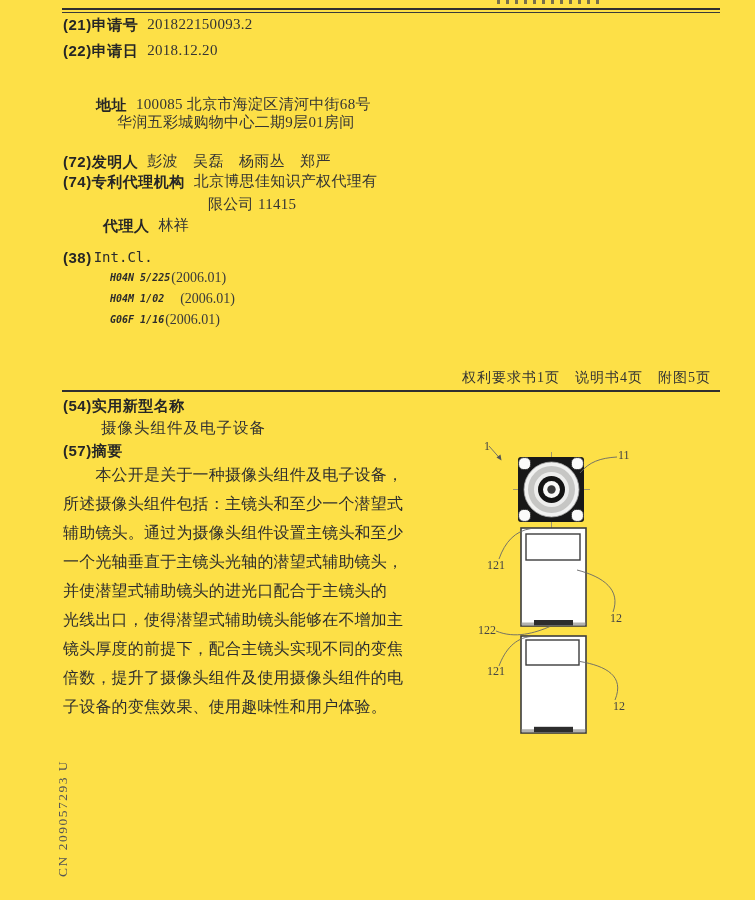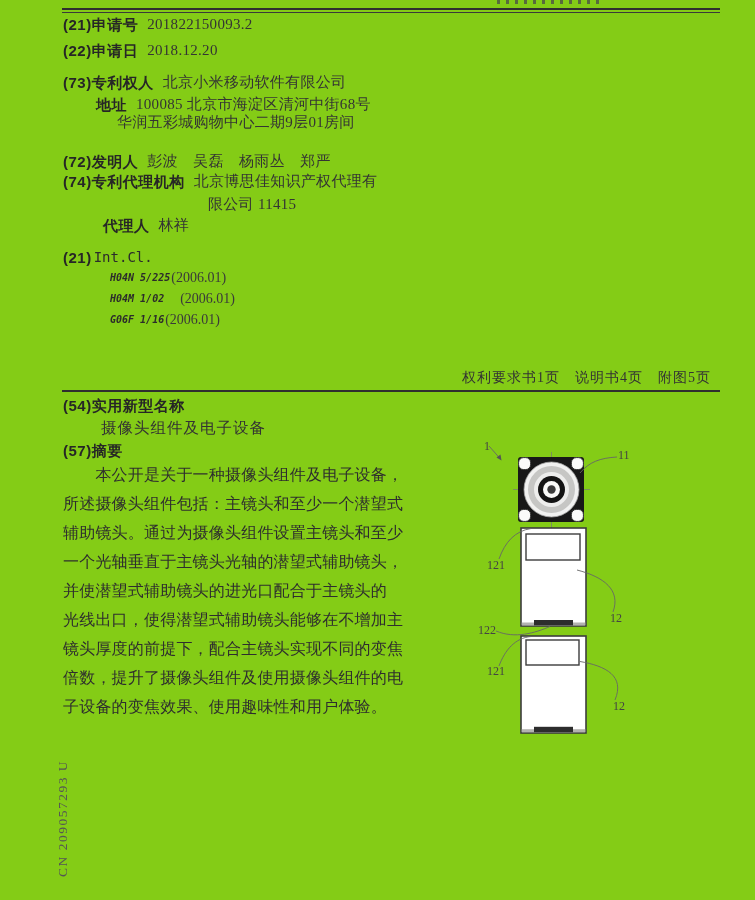--- a/index.html
+++ b/index.html
@@ -1,16 +1,16 @@
 <!DOCTYPE html>
 <html><head>
 <meta charset="utf-8">
 <style>
   html,body{margin:0;padding:0;background:#ffffff;}
-  .page{position:relative;width:755px;height:900px;background:#84cc16;overflow:hidden;
+  .page{position:relative;width:755px;height:900px;background:#fde047;overflow:hidden;
         font-family:"Liberation Sans",sans-serif;color:#2e2e2e;}
   
   .clipped-frag{position:absolute;left:497px;top:0;width:108px;height:4px;
       background:repeating-linear-gradient(90deg,#4a4a4a 0 3px,transparent 3px 9px);opacity:.75;}
   .rule-double{position:absolute;left:62px;top:8px;width:658px;height:2px;
       border-top:2px solid #2f2f2f;border-bottom:1px solid #3a3a3a;}
   .rule-mid{position:absolute;left:62px;top:390px;width:658px;height:0;border-top:2px solid #2f2f2f;}
   .biblio{position:absolute;left:63px;top:14px;width:440px;height:330px;}
   .row{position:absolute;display:flex;gap:9px;white-space:nowrap;font-size:15px;line-height:15px;}
   .lbl{font-weight:700;color:#262626;letter-spacing:.5px;}
@@ -42,24 +42,20 @@
 
   <div class="biblio">
     <div class="row" style="top:3px">
       <span class="lbl">(21)申请号</span>
       <span class="val">201822150093.2</span>
     </div>
     <div class="row" style="top:29px">
       <span class="lbl">(22)申请日</span>
       <span class="val">2018.12.20</span>
     </div>
-    <div class="row" style="top:61px">
-      <span class="lbl">(73)专利权人</span>
-      <span class="val">北京小米移动软件有限公司</span>
-    </div>
     <div class="row" style="top:83px;left:33px">
       <span class="lbl">地址</span>
       <span class="val">100085 北京市海淀区清河中街68号</span>
     </div>
     <div class="row" style="top:101px;left:54px">
       <span class="val">华润五彩城购物中心二期9层01房间</span>
     </div>
     <div class="row" style="top:140px">
       <span class="lbl">(72)发明人</span>
       <span class="val">彭波　吴磊　杨雨丛　郑严</span>
@@ -69,21 +65,21 @@
       <span class="val">北京博思佳知识产权代理有</span>
     </div>
     <div class="row" style="top:183px;left:145px">
       <span class="val">限公司 11415</span>
     </div>
     <div class="row" style="top:204px;left:40px">
       <span class="lbl">代理人</span>
       <span class="val">林祥</span>
     </div>
     <div class="row" style="top:236px;gap:2px">
-      <span class="lbl">(21)</span>
+      <span class="lbl">(38)</span>
       <span class="intcl-name">Int.Cl.</span>
     </div>
     <div class="row" style="top:256px;left:47px;gap:1px">
       <span class="code">H04N 5/225</span>
       <span class="ver">(2006.01)</span>
     </div>
     <div class="row" style="top:277px;left:47px;gap:16px">
       <span class="code">H04M 1/02</span>
       <span class="ver">(2006.01)</span>
     </div>

